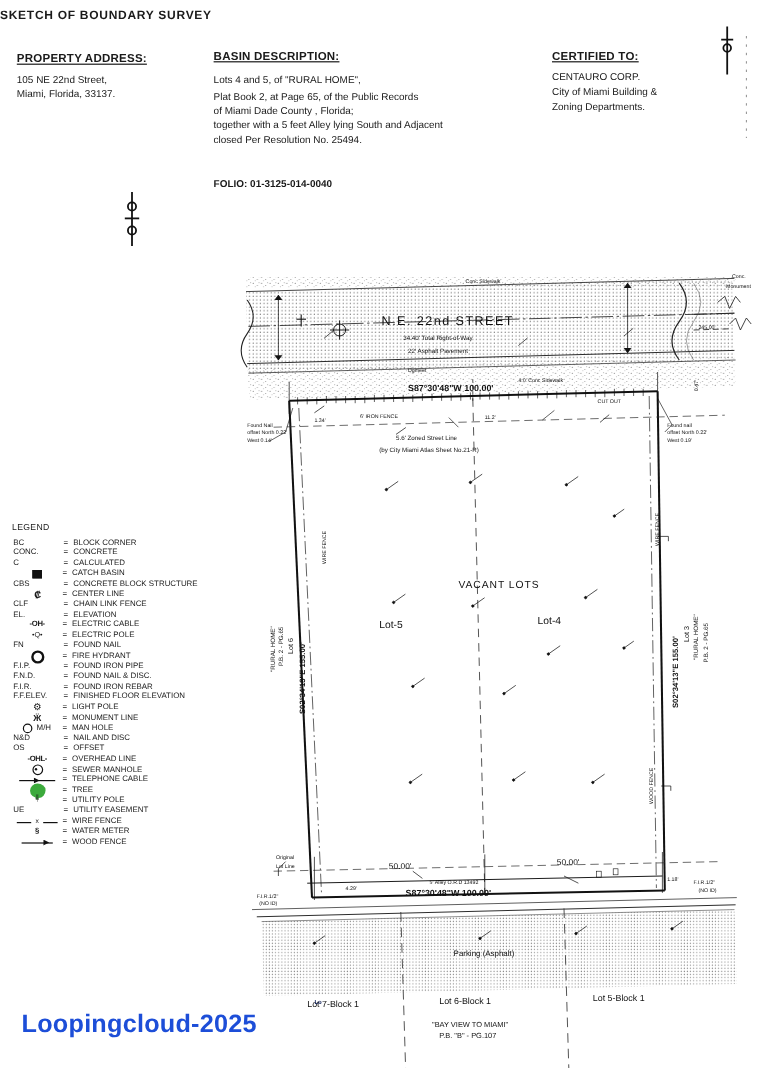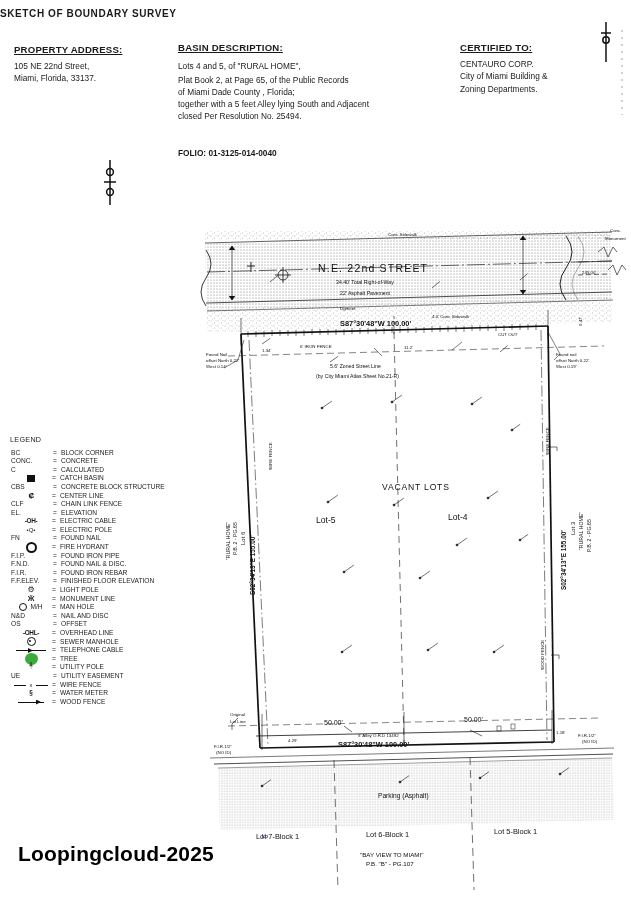--- a/index.html
+++ b/index.html
@@ -78,21 +78,21 @@
   #drawing{left:0;top:0;width:631px;height:897px;pointer-events:none;}
   .dtxt{position:absolute;font-size:6.4px;white-space:nowrap;color:#111;}
   .dtxt.sm{font-size:5.2px;}
   .dtxt.xs{font-size:4.4px;}
   .dtxt.md{font-size:8.6px;}
   .dtxt.lg{font-size:10.5px;letter-spacing:1.2px;}
   .rot90{transform:rotate(-90deg);transform-origin:left top;}
   
   #watermark{
     left:18px;top:842px;font-size:21px;font-weight:bold;
-    color:#000000;letter-spacing:.2px;
+    color:#1d4ed8;letter-spacing:.2px;
   }
   #wm-small{left:262px;top:833px;font-size:5px;color:#15255c;font-weight:bold;}
 </style>
 </head>
 <body>
 
 <div class="abs" id="doc-title">SKETCH OF BOUNDARY SURVEY</div>
 
 <div class="abs" id="addr-block">
   <div class="blk-head">PROPERTY ADDRESS:</div>

